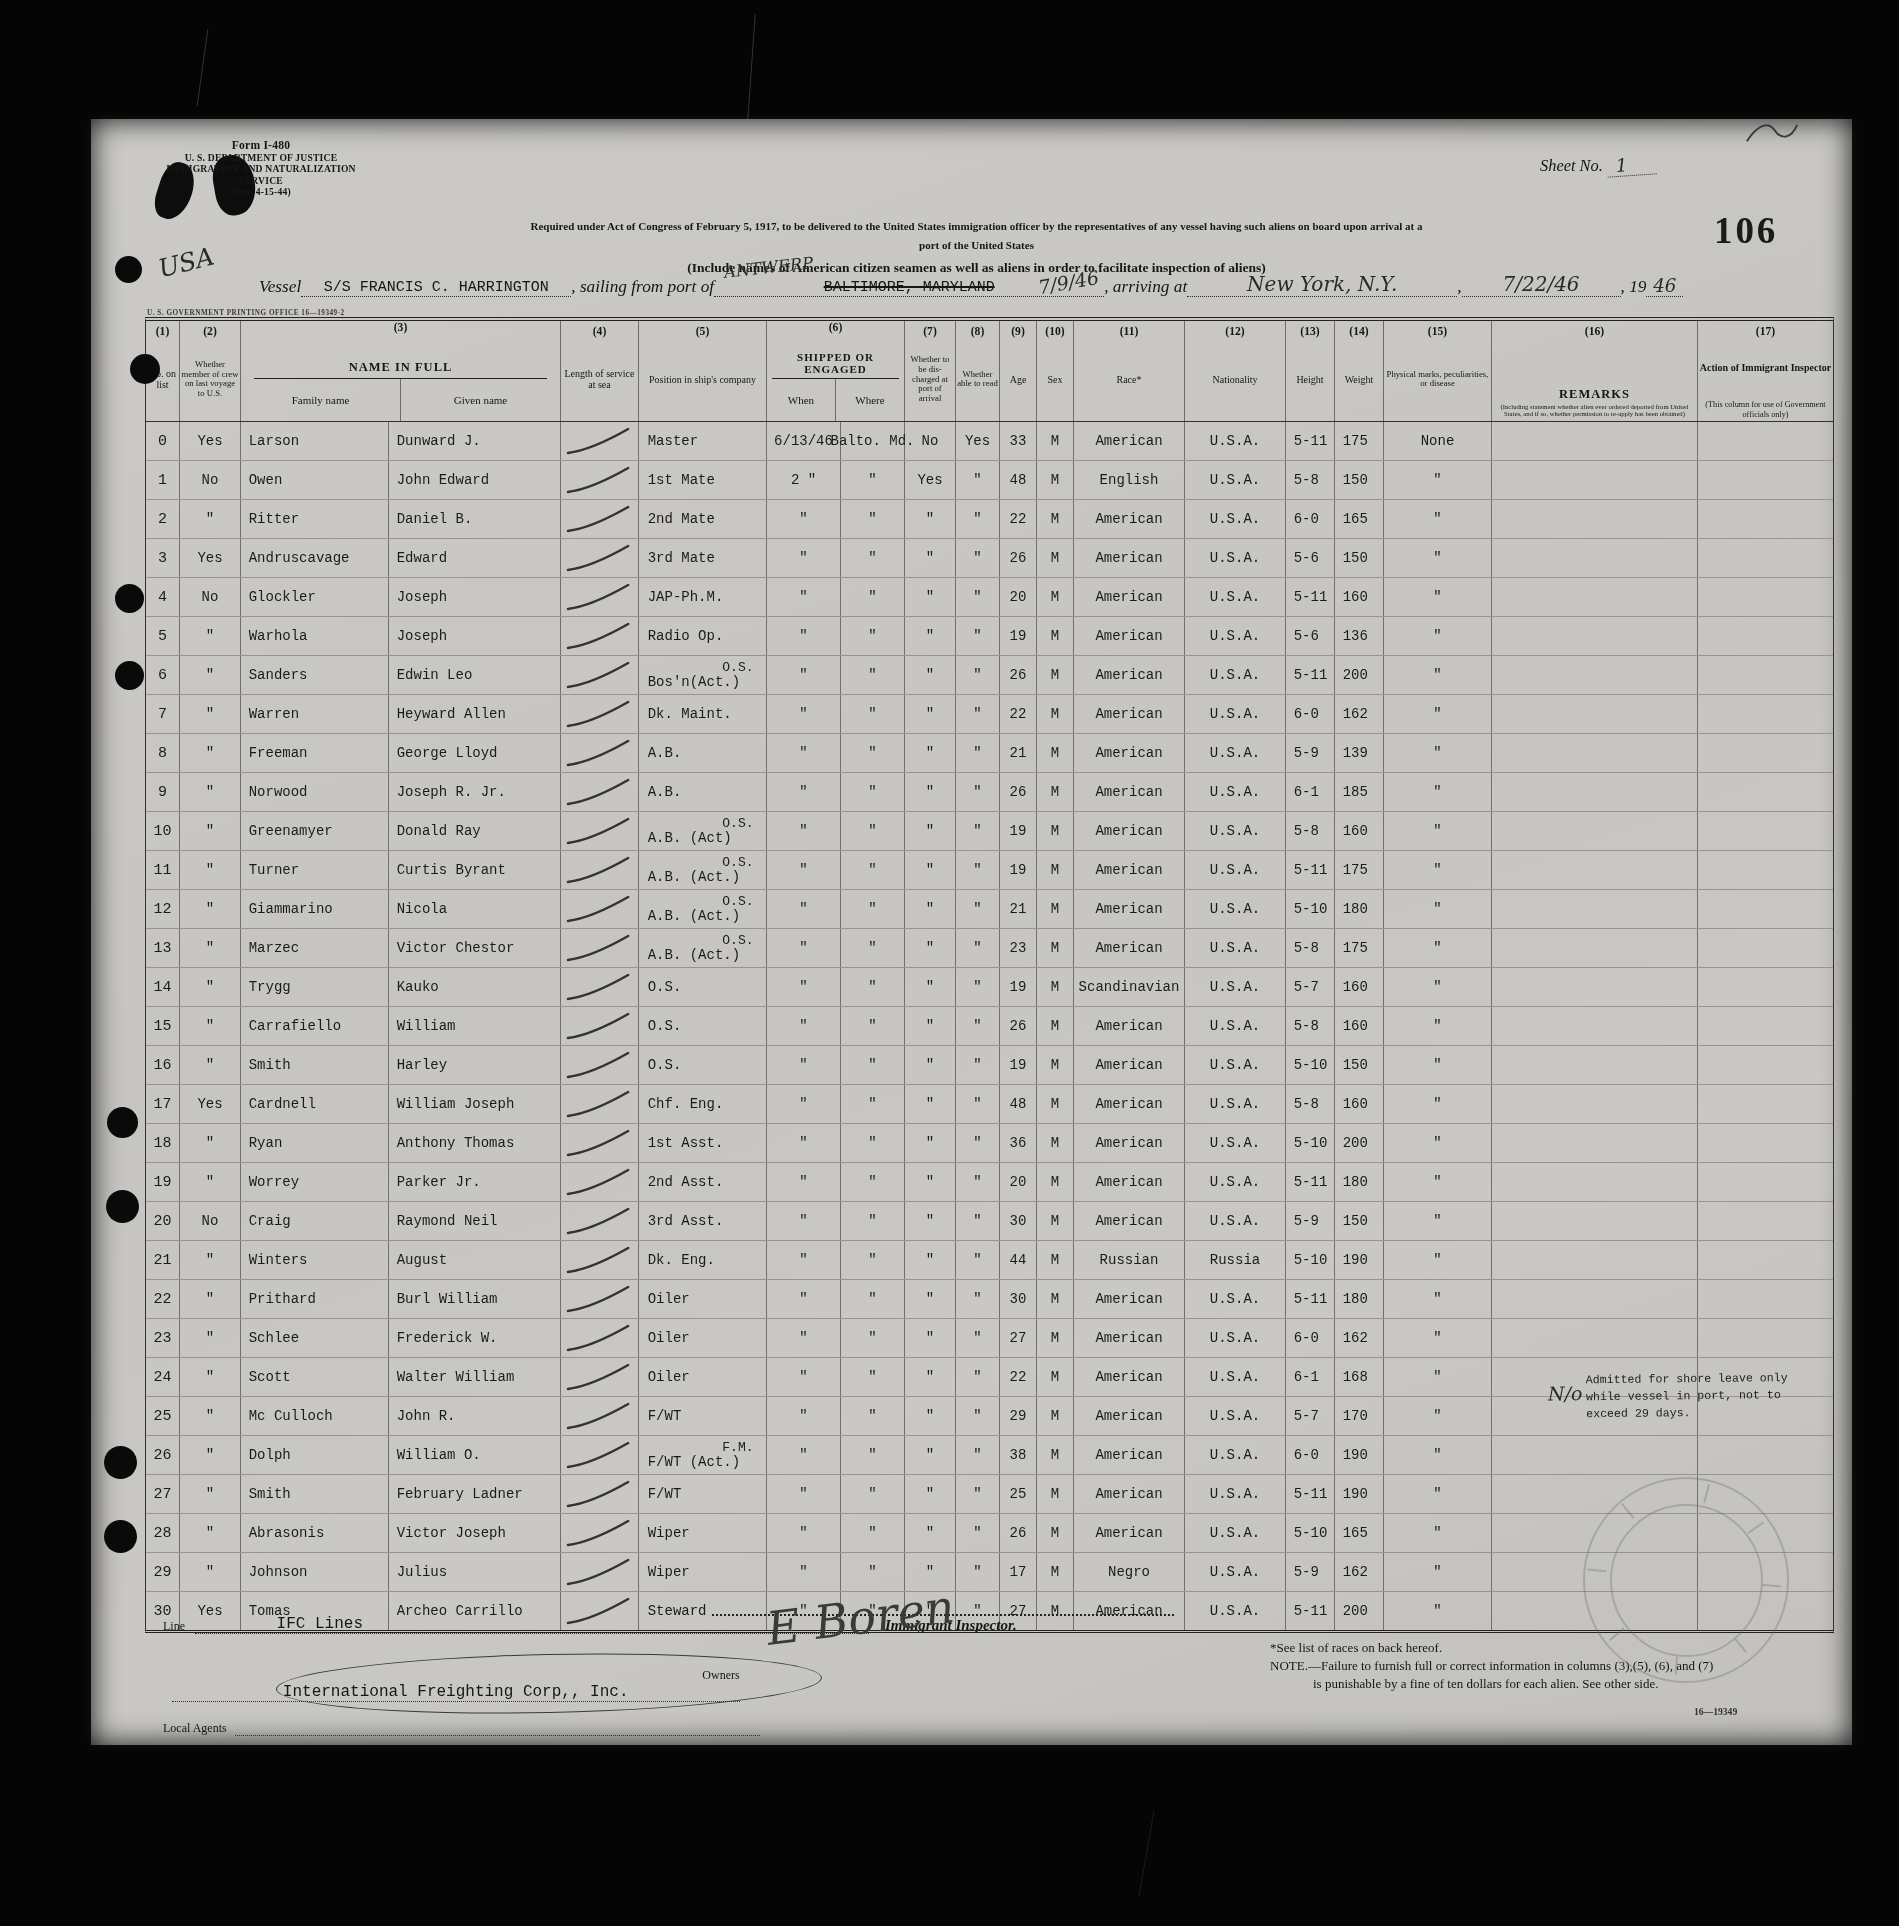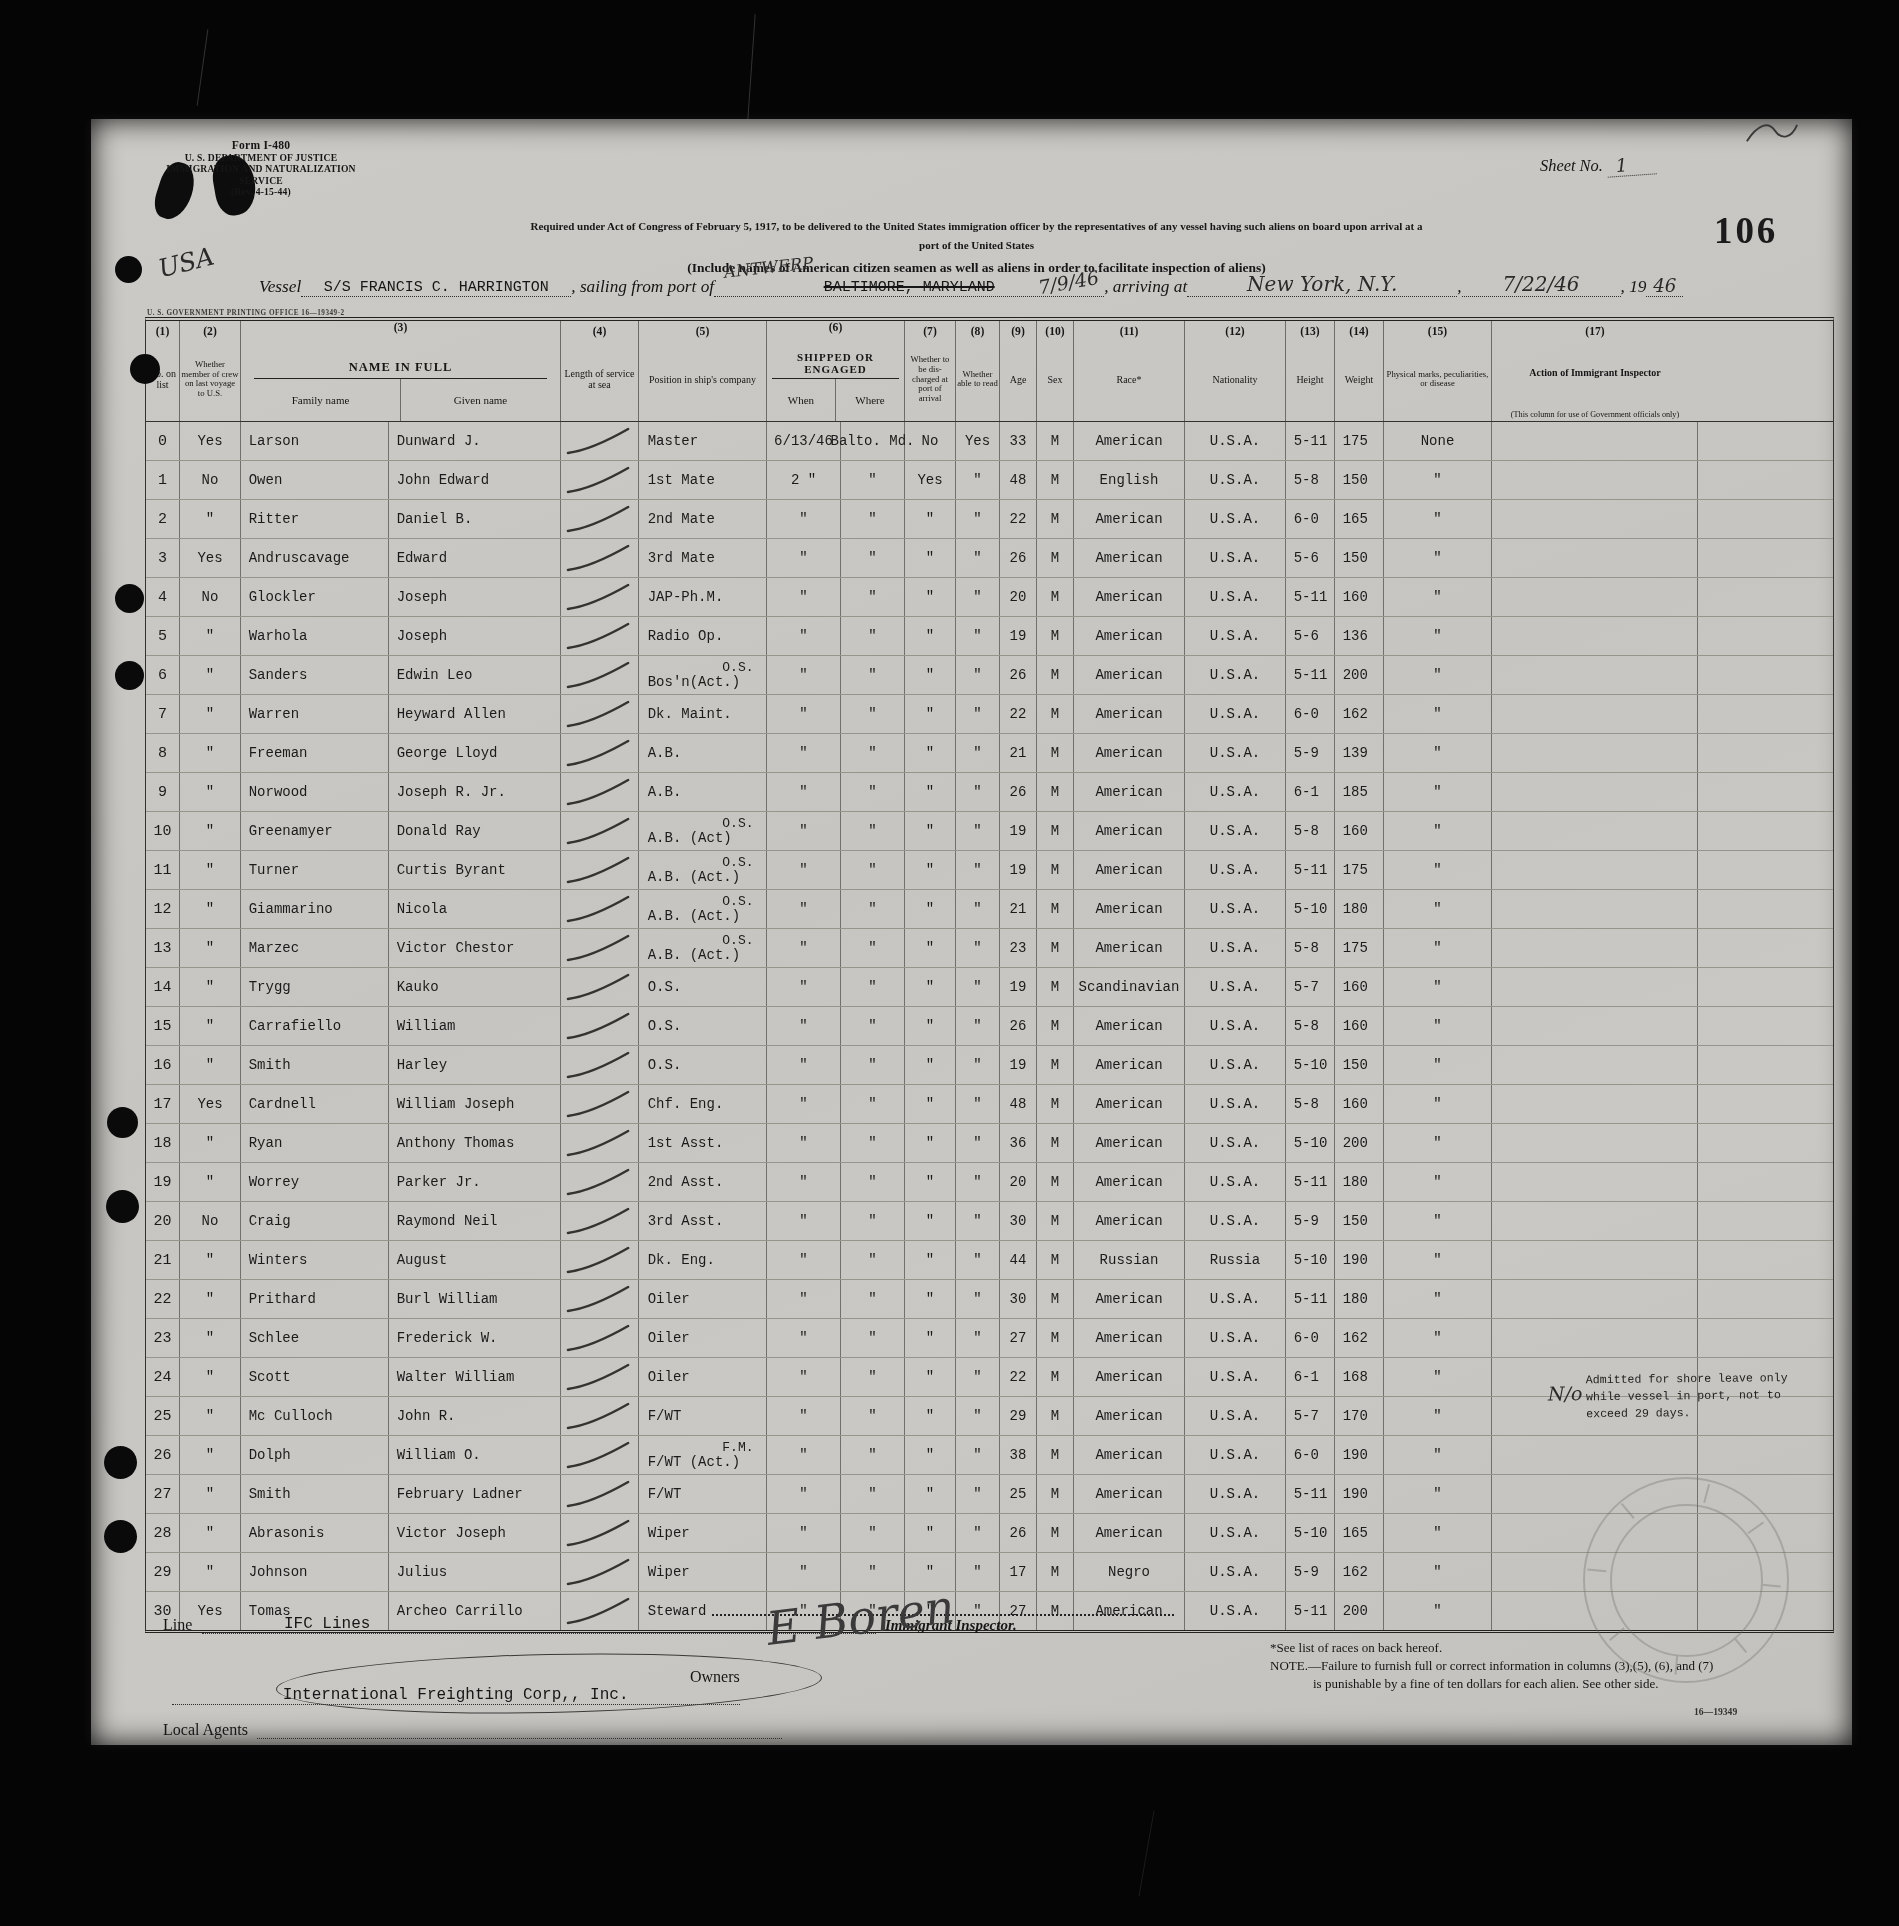--- a/index.html
+++ b/index.html
@@ -88,21 +88,21 @@
   .cell-service{position:relative;}
   .cell-service svg{position:absolute;left:3.9px;top:4.8px;}
   .cell-no{font-size:15px;}
 
   .remark-note{position:absolute;left:1440px;top:1049px;width:231px;
                font-family:"Liberation Mono",monospace;font-size:11.6px;line-height:17px;
                color:#222;transform:rotate(-.6deg);}
   .remark-prefix{position:absolute;left:-38px;top:13.5px;font-size:19px;}
 
   
-  .flabel{font-size:16px;text-align:right;}
+  .flabel{font-size:12px;text-align:right;}
   .fline{position:absolute;display:flex;align-items:flex-end;}
   .fval{border-bottom:1.9px dotted #2e2e2e;font-family:"Liberation Mono",monospace;
         font-size:16px;text-align:center;}
   .owners-oval{position:absolute;left:185px;top:1535px;width:544px;height:57px;
                border:1.9px solid #3a3a3a;border-radius:50%;transform:rotate(-1.2deg);}
   .sig-block{position:absolute;left:621px;top:1454px;width:530px;}
   .sig-script{font-family:"DejaVu Serif",serif;font-style:italic;font-size:46px;
               transform:rotate(-7deg);color:#3a3a3a;margin-left:53px;}
   .sig-rule{border-bottom:2.4px dotted #222;margin-top:-13.5px;width:462px;}
   .sig-caption{font-style:italic;font-size:15px;font-weight:bold;margin:1.9px 0 0 173px;}
@@ -242,20 +242,25 @@
         </div>
       <div class="hcell">
           <span class="hnum">(14)</span>
           <span class="hlabel">Weight</span>
         </div>
       <div class="hcell">
           <span class="hnum">(15)</span>
           <span class="hlabel hsmall">Physical marks, peculiarities, or disease</span>
         </div>
       <div class="hcell">
+          <span class="hnum">(16)</span>
+          <span class="gname" style="margin-bottom:0;">REMARKS</span>
+          <span class="remarks-sub">(Including statement whether alien ever ordered deported from United States, and if so, whether permission to re-apply has been obtained)</span>
+        </div>
+      <div class="hcell">
           <span class="hnum">(17)</span>
           <span class="hlabel" style="font-weight:bold;">Action of Immigrant Inspector</span>
           <span class="action-sub">(This column for use of Government officials only)</span>
         </div>
     </div>
 
     <div id="tbody">
   <div class="trow">
     <div class="tcell cell-no">0</div>
     <div class="tcell">Yes</div>

